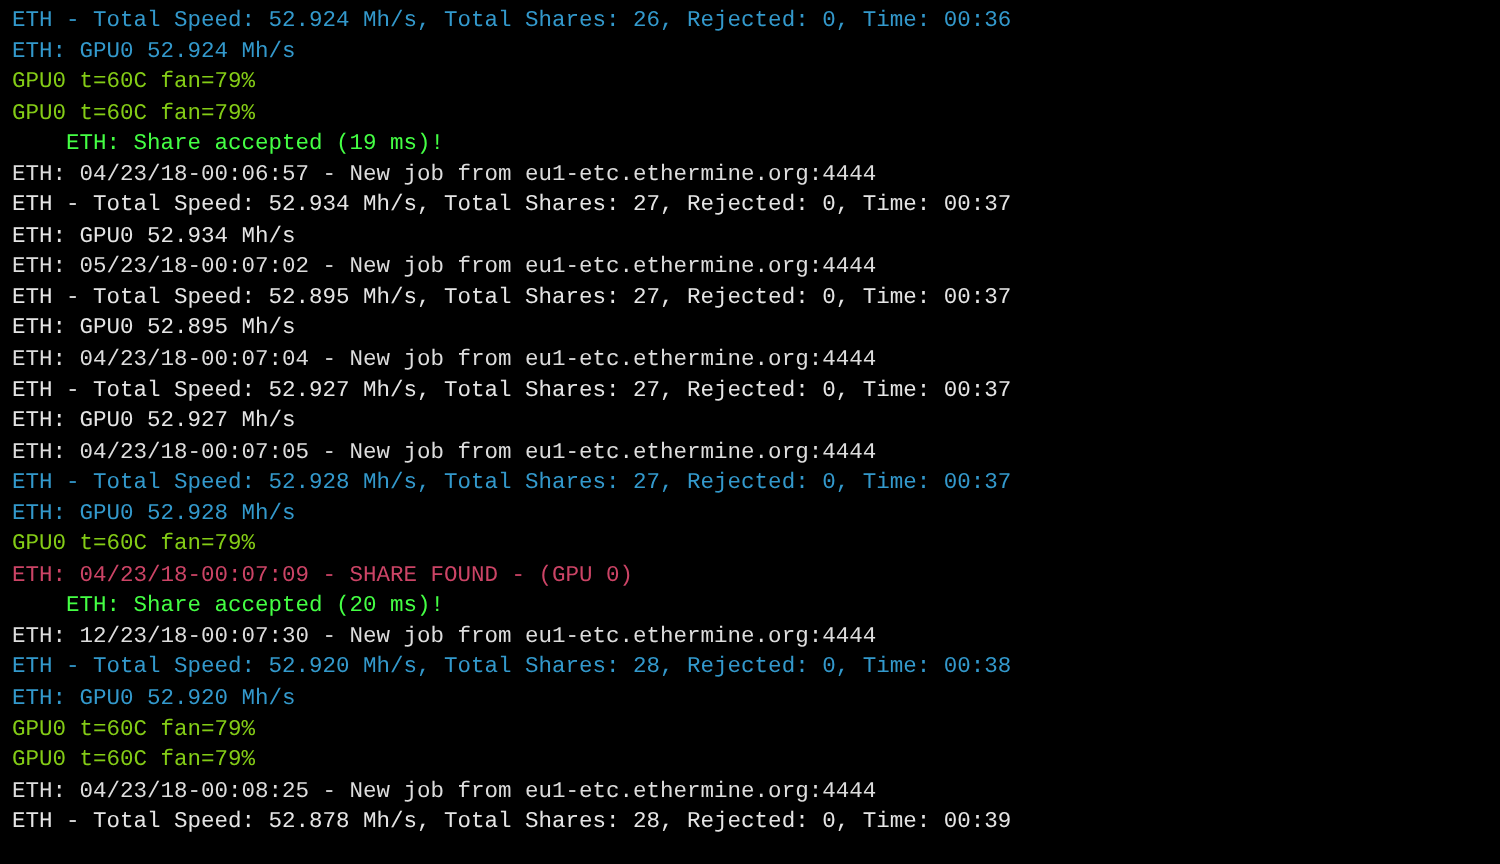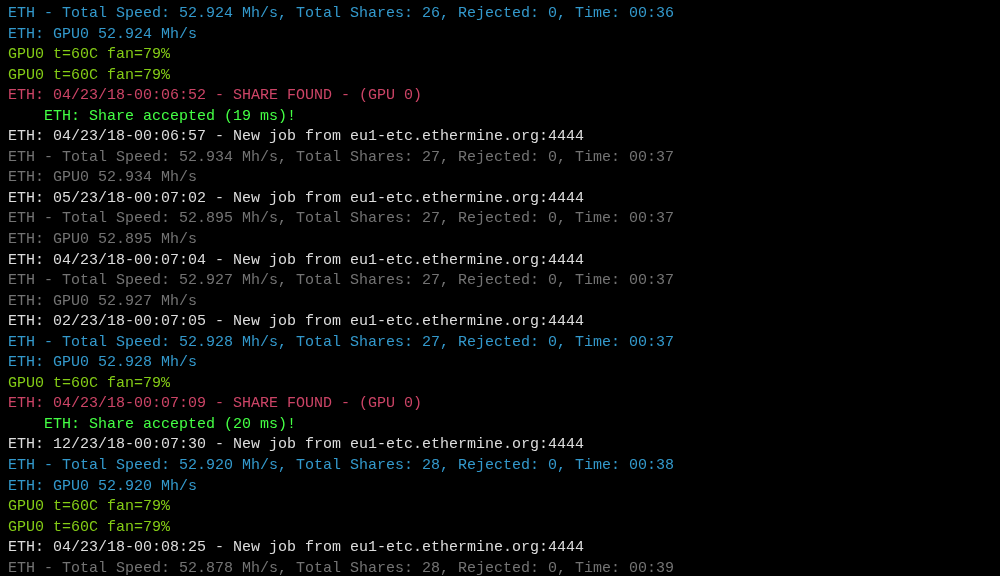--- a/index.html
+++ b/index.html
@@ -18,43 +18,42 @@
       overflow: hidden;
       color: #ccc;
     }
     .line {
       white-space: pre;
     }
     .blue { color: #3399cc; }
     .green { color: #44ff44; margin-left: 36px; }
     .cyan { color: #84cc16; }
     .magenta { color: #cc4466; }
-    .yellow { color: #737373; }
+    .yellow { color: #e5e5e5; }
     .white { color: #dddddd; }
   </style>
 </head>
 <body>
 
 <div id="terminal">
     <div class="line blue">ETH - Total Speed: 52.924 Mh/s, Total Shares: 26, Rejected: 0, Time: 00:36</div>
     <div class="line blue">ETH: GPU0 52.924 Mh/s</div>
     <div class="line cyan">GPU0 t=60C fan=79%</div>
     <div class="line cyan">GPU0 t=60C fan=79%</div>
-    <div class="line magenta">ETH: 04/23/18-00:06:52 - SHARE FOUND - (GPU 0)</div>
     <div class="line green">ETH: Share accepted (19 ms)!</div>
     <div class="line white">ETH: 04/23/18-00:06:57 - New job from eu1-etc.ethermine.org:4444</div>
     <div class="line yellow">ETH - Total Speed: 52.934 Mh/s, Total Shares: 27, Rejected: 0, Time: 00:37</div>
     <div class="line yellow">ETH: GPU0 52.934 Mh/s</div>
     <div class="line white">ETH: 05/23/18-00:07:02 - New job from eu1-etc.ethermine.org:4444</div>
     <div class="line yellow">ETH - Total Speed: 52.895 Mh/s, Total Shares: 27, Rejected: 0, Time: 00:37</div>
     <div class="line yellow">ETH: GPU0 52.895 Mh/s</div>
     <div class="line white">ETH: 04/23/18-00:07:04 - New job from eu1-etc.ethermine.org:4444</div>
     <div class="line yellow">ETH - Total Speed: 52.927 Mh/s, Total Shares: 27, Rejected: 0, Time: 00:37</div>
     <div class="line yellow">ETH: GPU0 52.927 Mh/s</div>
-    <div class="line white">ETH: 02/23/18-00:07:05 - New job from eu1-etc.ethermine.org:4444</div>
+    <div class="line white">ETH: 04/23/18-00:07:05 - New job from eu1-etc.ethermine.org:4444</div>
     <div class="line blue">ETH - Total Speed: 52.928 Mh/s, Total Shares: 27, Rejected: 0, Time: 00:37</div>
     <div class="line blue">ETH: GPU0 52.928 Mh/s</div>
     <div class="line cyan">GPU0 t=60C fan=79%</div>
     <div class="line magenta">ETH: 04/23/18-00:07:09 - SHARE FOUND - (GPU 0)</div>
     <div class="line green">ETH: Share accepted (20 ms)!</div>
     <div class="line white">ETH: 12/23/18-00:07:30 - New job from eu1-etc.ethermine.org:4444</div>
     <div class="line blue">ETH - Total Speed: 52.920 Mh/s, Total Shares: 28, Rejected: 0, Time: 00:38</div>
     <div class="line blue">ETH: GPU0 52.920 Mh/s</div>
     <div class="line cyan">GPU0 t=60C fan=79%</div>
     <div class="line cyan">GPU0 t=60C fan=79%</div>

